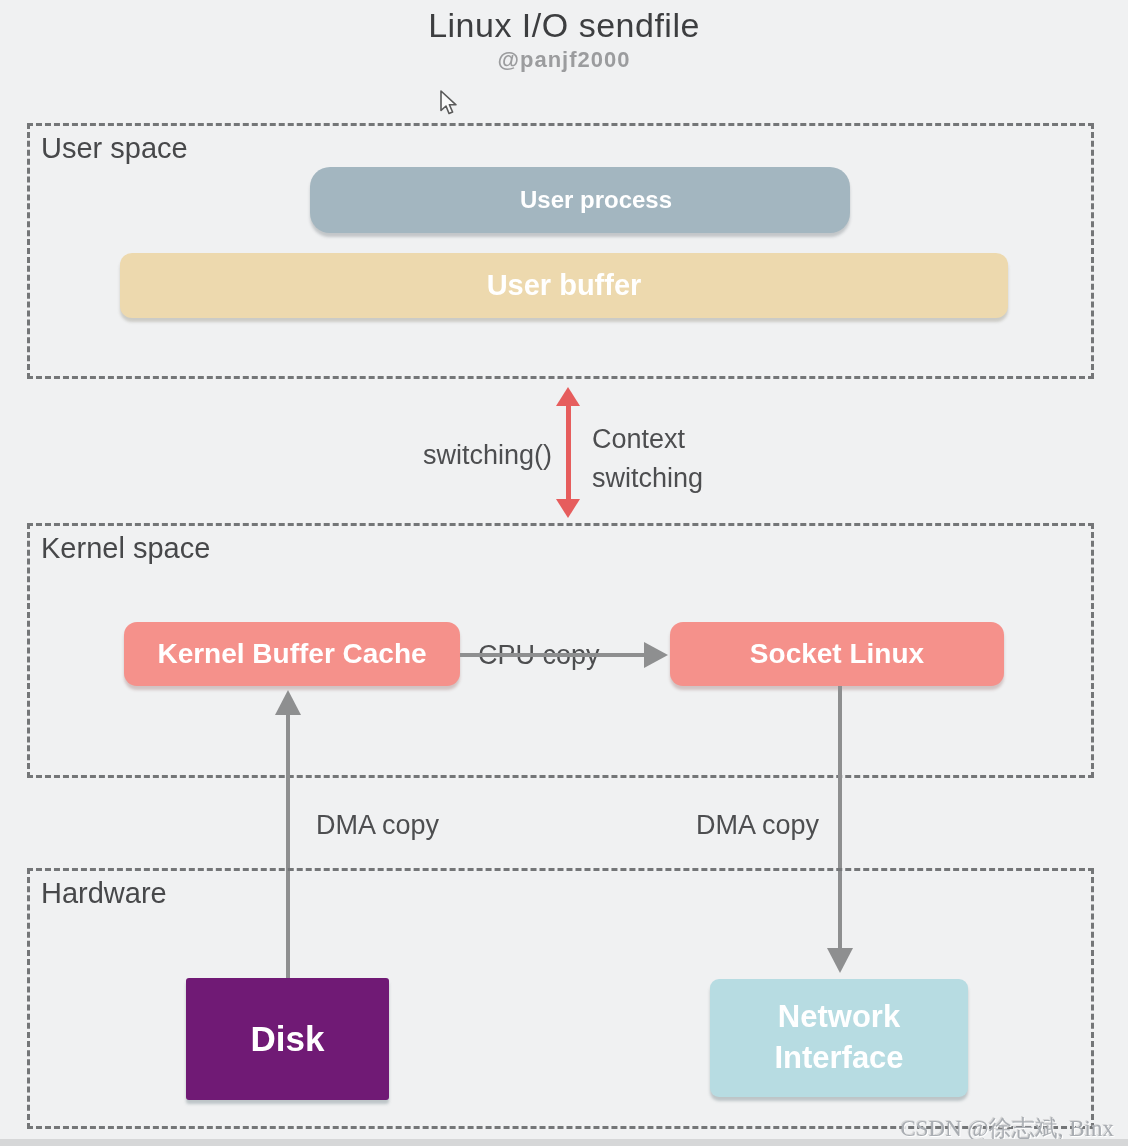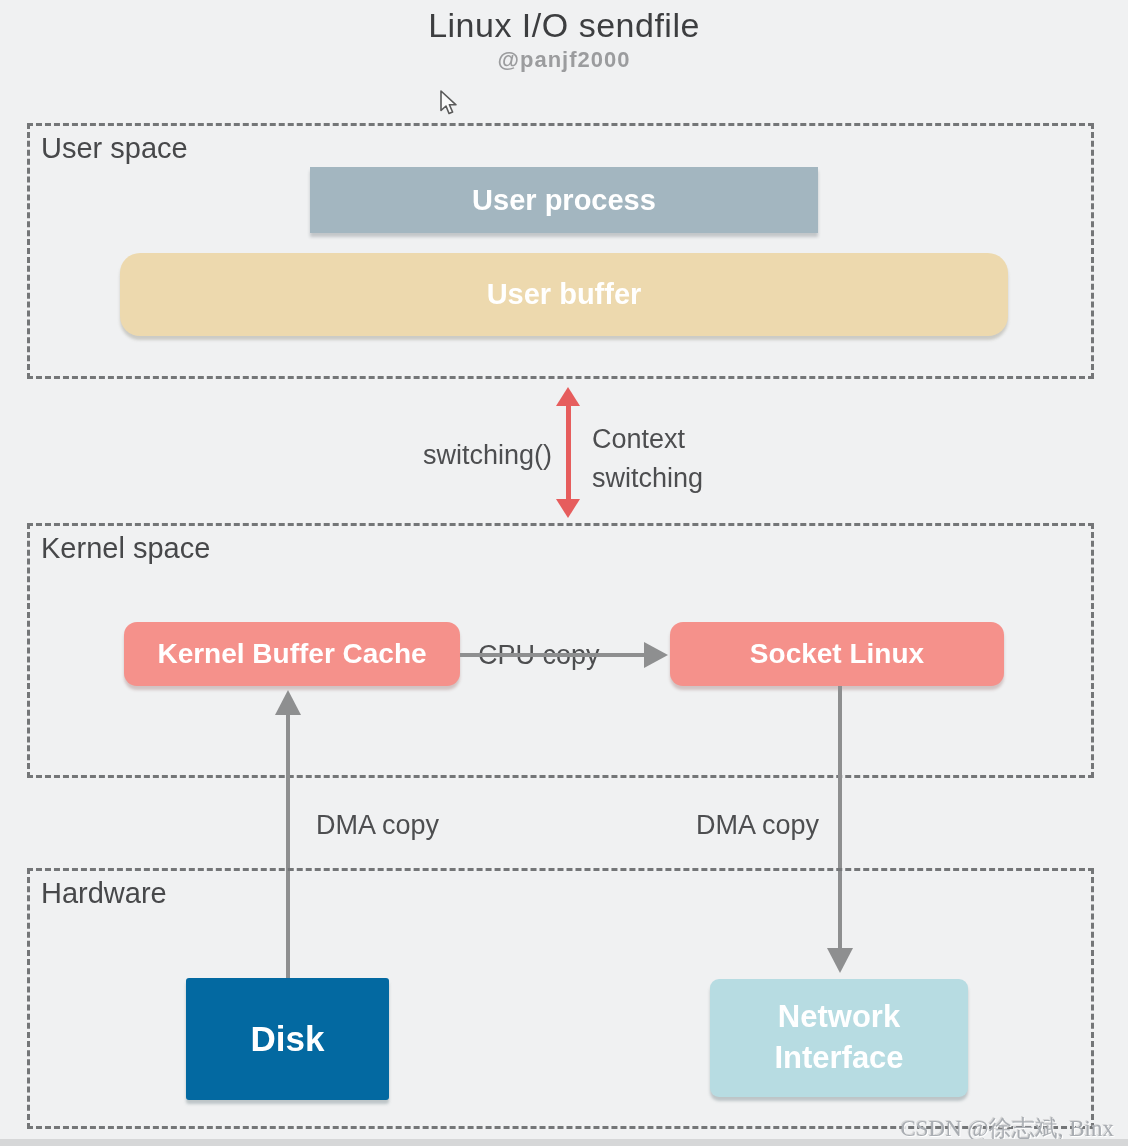--- a/index.html
+++ b/index.html
@@ -27,41 +27,42 @@
   .region-label {
     position:absolute; top:6px; left:11px;
     font-size:29px; color:#47484a;
   }
   .node {
     position:absolute; display:flex; align-items:center; justify-content:center;
     color:#ffffff; font-weight:bold;
   }
   .node-user-process {
     left:310px; top:167px; width:508px; height:66px;
-    background:#a3b6c0; border-radius:0; font-size:29px;
+    background:#a3b6c0; border-radius:20px; font-size:24px;
     box-shadow:0 4px 3px rgba(90,100,105,0.30);
+    padding-left:32px;
   }
   .node-user-buffer {
-    left:120px; top:253px; width:888px; height:83px;
-    background:#edd9ae; border-radius:20px; font-size:29px;
+    left:120px; top:253px; width:888px; height:65px;
+    background:#edd9ae; border-radius:12px; font-size:29px;
     box-shadow:0 4px 3px rgba(120,115,95,0.30);
   }
   .node-kbc {
     left:124px; top:622px; width:336px; height:64px;
     background:#f5918b; border-radius:13px; font-size:28px;
     box-shadow:0 4px 3px rgba(140,90,85,0.30);
   }
   .node-socket {
     left:670px; top:622px; width:334px; height:64px;
     background:#f5918b; border-radius:13px; font-size:28px;
     box-shadow:0 4px 3px rgba(140,90,85,0.30);
   }
   .node-disk {
     left:186px; top:978px; width:203px; height:122px;
-    background:#0369a1; border-radius:3px; font-size:35px;
+    background:#701a75; border-radius:3px; font-size:35px;
     box-shadow:0 4px 3px rgba(95,115,120,0.35);
   }
   .node-nic {
     left:710px; top:979px; width:258px; height:118px;
     background:#b7dce2; border-radius:9px; font-size:31px;
     text-align:center; line-height:1.32;
     box-shadow:0 4px 3px rgba(95,115,120,0.35);
   }
   .ann {
     position:absolute; color:#4d4e50; font-size:27px;

